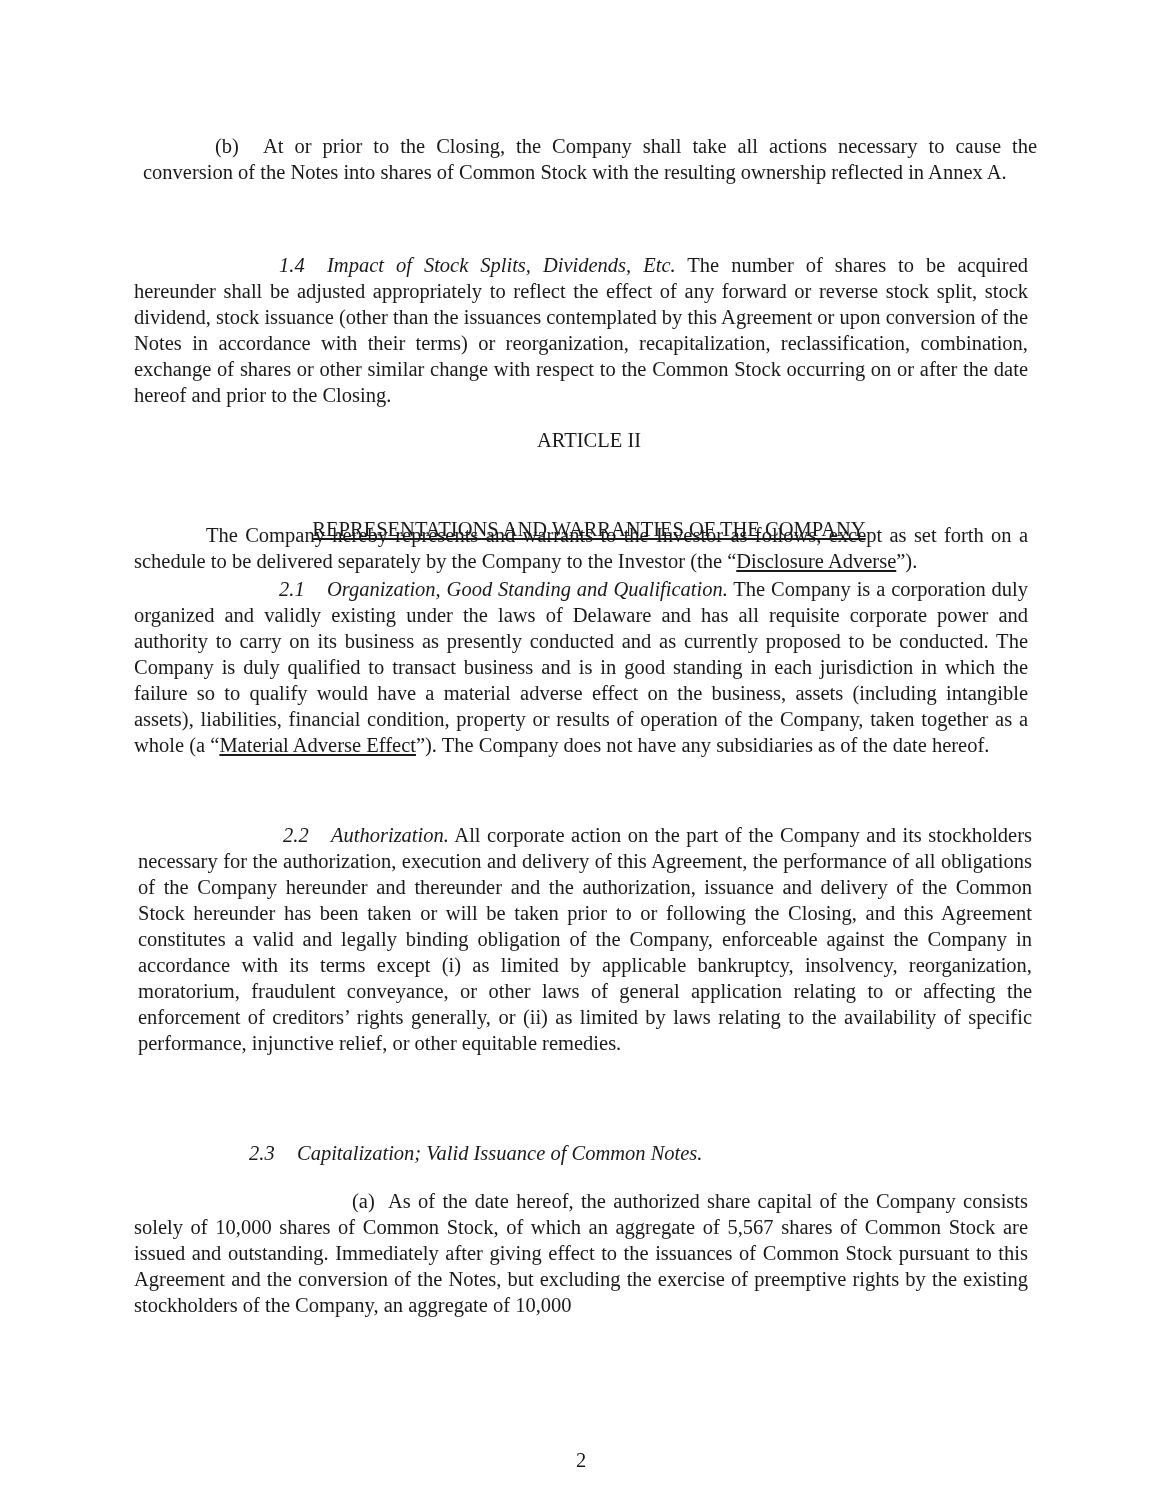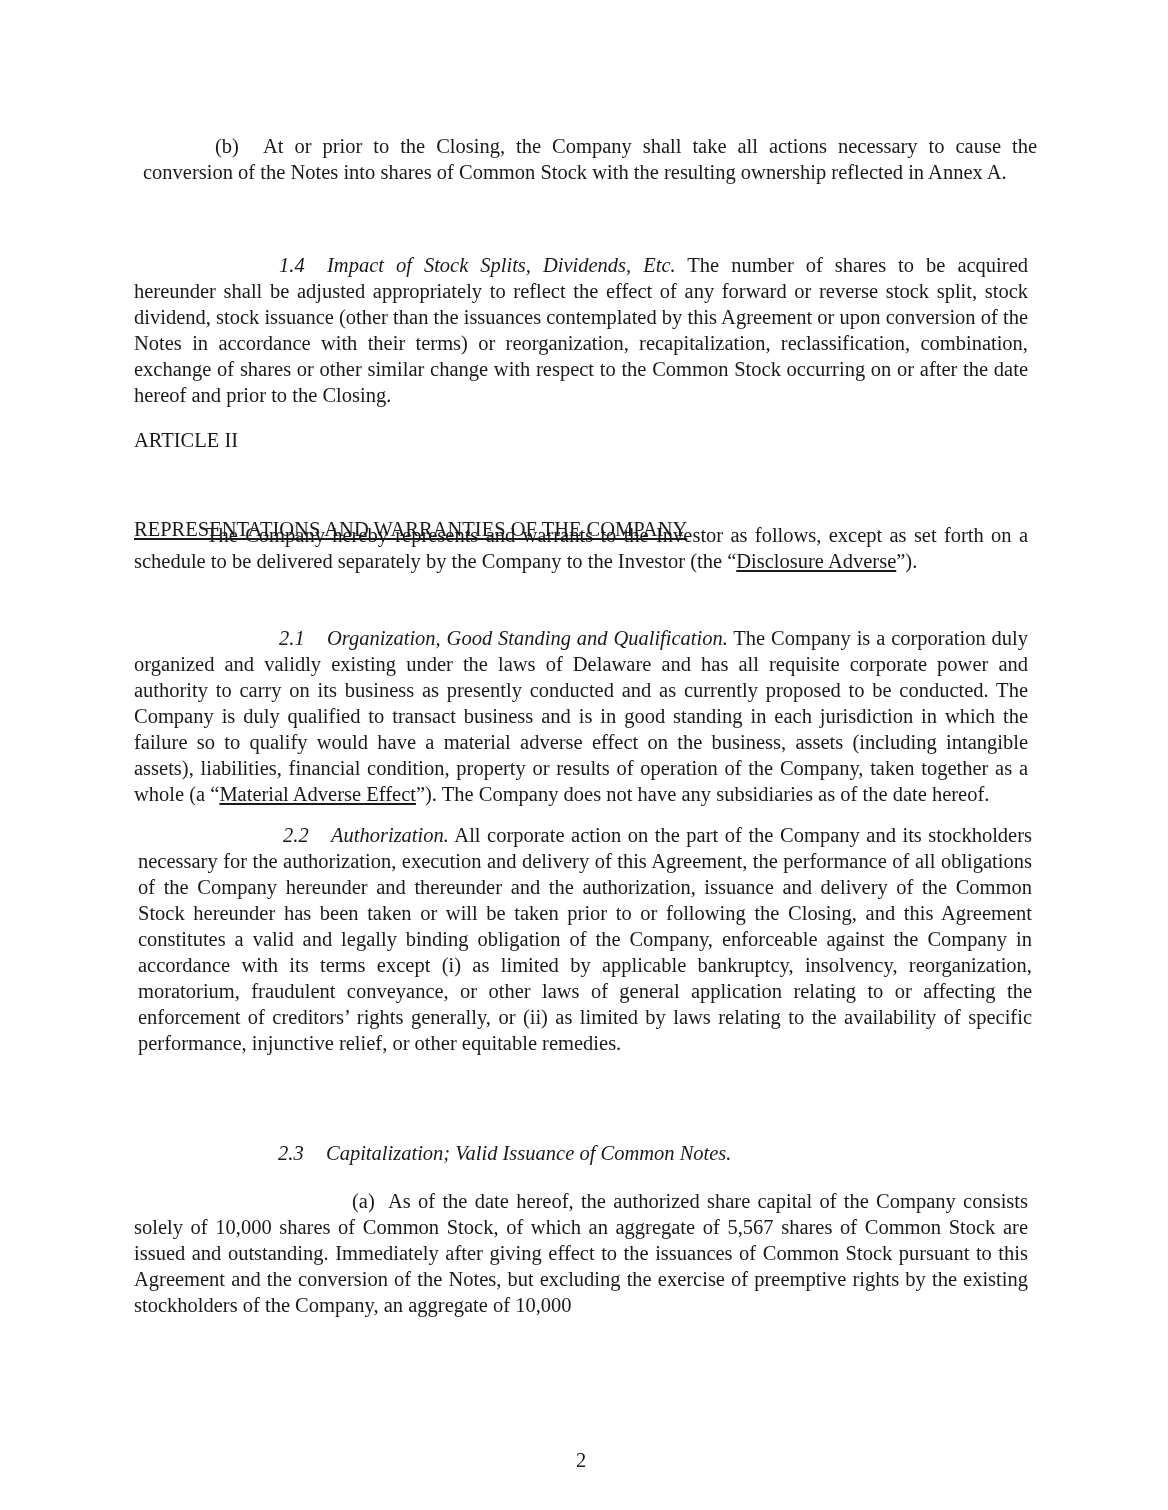--- a/index.html
+++ b/index.html
@@ -7,21 +7,21 @@
     width: 1168px; height: 1510px; position: relative; overflow: hidden;
     font-family: "Liberation Serif", "DejaVu Serif", serif;
     color: #1a1a1a;
   }
   .page {
     position: absolute; left: 134px; top: 0; width: 894px;
     font-size: 20.5px; line-height: 26px;
   }
   .para { position: absolute; left: 0; width: 894px; text-align: justify; }
   .para .ind { display: inline-block; }
-  .center { position: absolute; left: 0; width: 894px; }
+  .center { position: absolute; left: 8px; width: 894px; text-align: center; }
   .u { text-decoration: underline; margin-top: 42px; }
   .i { font-style: italic; }
   .num { display: inline-block; }
   .pnum { position: absolute; top: 1447px; left: 0; width: 894px; text-align: center; }
 </style>
 </head>
 <body>
 
 <div class="page">
 
@@ -34,30 +34,30 @@
   </p>
 
   <div class="center" style="top:427px;">ARTICLE II</div>
 
   <div class="center u" style="top:474px;">REPRESENTATIONS AND WARRANTIES OF THE COMPANY</div>
 
   <p class="para" style="top:522px; margin:0;">
     <span class="ind" style="width:72px;"></span><span>The Company hereby represents and warrants to the Investor as follows, except as set forth on a schedule to be delivered separately by the Company to the Investor (the “</span><span class="u">Disclosure Adverse</span><span>”).</span>
   </p>
 
-  <p class="para" style="top:625px; margin:0;">
+  <p class="para" style="top:576px; margin:0;">
     <span class="ind" style="width:145px;"></span><span class="num i" style="width:48px;">2.1</span><span class="i">Organization, Good Standing and Qualification.</span> <span>The Company is a corporation duly organized and validly existing under the laws of Delaware and has all requisite corporate power and authority to carry on its business as presently conducted and as currently proposed to be conducted. The Company is duly qualified to transact business and is in good standing in each jurisdiction in which the failure so to qualify would have a material adverse effect on the business, assets (including intangible assets), liabilities, financial condition, property or results of operation of the Company, taken together as a whole (a “</span><span class="u">Material Adverse Effect</span><span>”). The Company does not have any subsidiaries as of the date hereof.</span>
   </p>
 
   <p class="para" style="top:818px; margin:4px;">
     <span class="ind" style="width:145px;"></span><span class="num i" style="width:48px;">2.2</span><span class="i">Authorization.</span> <span>All corporate action on the part of the Company and its stockholders necessary for the authorization, execution and delivery of this Agreement, the performance of all obligations of the Company hereunder and thereunder and the authorization, issuance and delivery of the Common Stock hereunder has been taken or will be taken prior to or following the Closing, and this Agreement constitutes a valid and legally binding obligation of the Company, enforceable against the Company in accordance with its terms except (i) as limited by applicable bankruptcy, insolvency, reorganization, moratorium, fraudulent conveyance, or other laws of general application relating to or affecting the enforcement of creditors’ rights generally, or (ii) as limited by laws relating to the availability of specific performance, injunctive relief, or other equitable remedies.</span>
   </p>
 
   <p class="para" style="top:1140px; margin:0;">
-    <span class="ind" style="width:115px;"></span><span class="num i" style="width:48px;margin-left:29px;">2.3</span><span class="i">Capitalization; Valid Issuance of Common Notes.</span>
+    <span class="ind" style="width:115px;"></span><span class="num i" style="width:48px;">2.3</span><span class="i">Capitalization; Valid Issuance of Common Notes.</span>
   </p>
 
   <p class="para" style="top:1188px; margin:0;font-family:Liberation Serif, serif;">
     <span class="ind" style="width:218px;"></span><span class="num" style="width:36px;">(a)</span><span>As of the date hereof, the authorized share capital of the Company consists solely of 10,000 shares of Common Stock, of which an aggregate of 5,567 shares of Common Stock are issued and outstanding.  Immediately after giving effect to the issuances of Common Stock pursuant to this Agreement and the conversion of the Notes, but excluding the exercise of preemptive rights by the existing stockholders of the Company, an aggregate of 10,000</span>
   </p>
 
   <div class="pnum">2</div>
 </div>
 
 </body></html>

